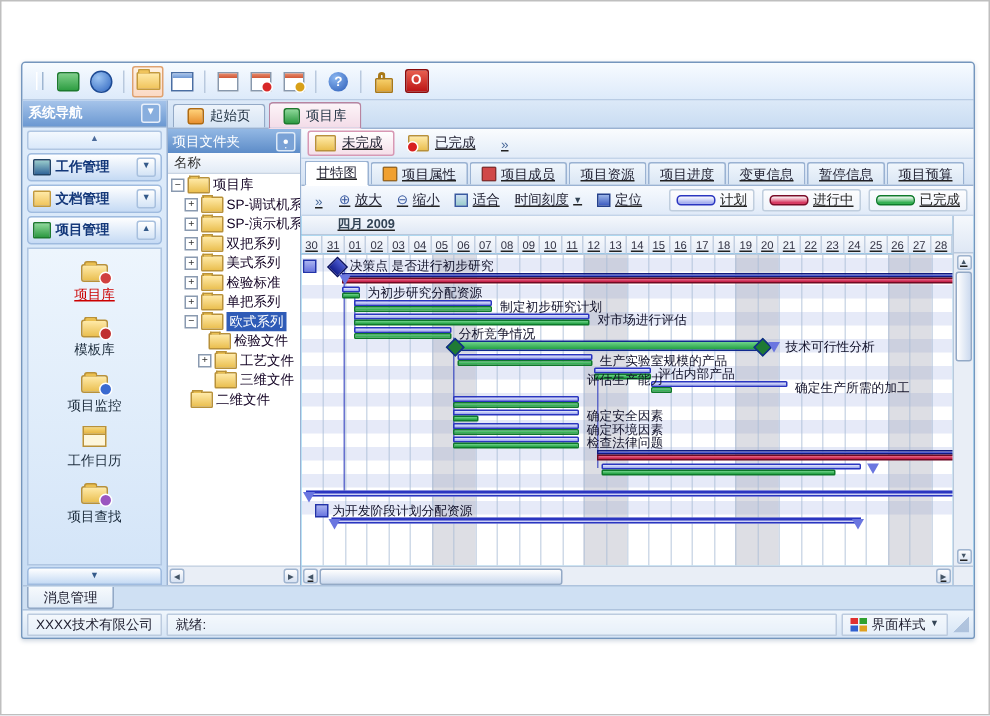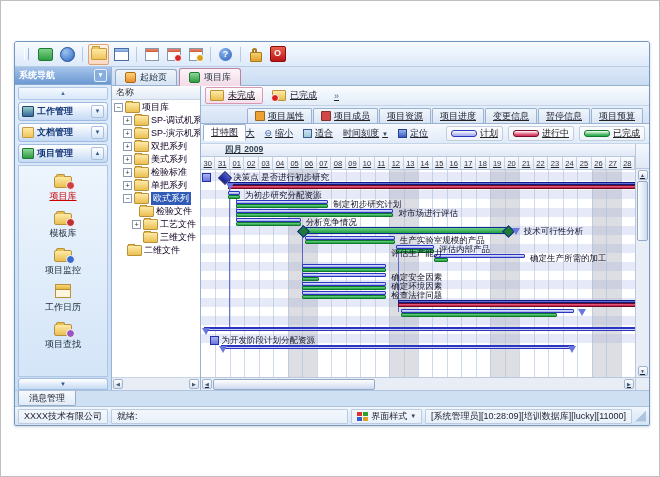--- a/index.html
+++ b/index.html
@@ -81,21 +81,21 @@
   
   .ganttpanel{flex:1;display:flex;flex-direction:column;min-width:0;background:#eef3fa;text-decoration:underline;}
   .filterrow{height:19px;flex:none;display:flex;align-items:center;gap:4px;padding:0 4px;background:linear-gradient(#fafcfe,#e2ecf8);border-bottom:1px solid #c3d4e9;}
   .fbtn{display:flex;align-items:center;gap:4px;padding:1px 7px 1px 4px;border-radius:2px;border:1px solid transparent;color:#223;}
   .fbtn.active{border-color:#d898b4;background:linear-gradient(#fff,#f6dfe9);} 
   .minifold{width:12px;height:9px;background:linear-gradient(#ffeaa8,#eabf50);border:1px solid #b8913a;border-radius:1px;position:relative;flex:none;}
   .minifold.red::after{content:"";position:absolute;left:-2px;bottom:-2px;width:6px;height:6px;border-radius:50%;background:#d82020;border:1px solid #fff;}
   .chev{color:#4a6a9a;font-size:9px;padding:0 5px;}
   .dtabs{height:17px;flex:none;display:flex;align-items:flex-end;background:linear-gradient(#e6eefa,#d2e1f3);border-bottom:1px solid #9ab2d2;padding-left:2px;}
   .dtab{height:14px;display:flex;align-items:center;gap:3px;padding:0 7px;margin-right:1px;border:1px solid #9ab2d2;border-bottom:none;border-radius:2px 2px 0 0;background:linear-gradient(#f0f6fc,#dae6f4);color:#223;}
-  .dtab.active{background:#fff;height:15px;position:relative;top:18px;border-bottom:1px solid #fff;}
+  .dtab.active{background:#fff;height:15px;position:relative;top:1px;border-bottom:1px solid #fff;}
   .tic{width:8px;height:8px;border-radius:1px;flex:none;}
   .gtoolbar{height:19px;flex:none;display:flex;align-items:center;gap:2px;padding:0 4px;background:linear-gradient(#f7fafe,#e0eaf8);border-bottom:1px solid #c3d4e9;}
   .gbtn{display:flex;align-items:center;gap:3px;padding:1px 4px;color:#223;border-radius:2px;}
   .gico{color:#3a5aa0;font-size:9px;line-height:9px;}
   .fitico{width:9px;height:9px;border:1px solid #3a5aa0;background:linear-gradient(#cfe0f4,#9cc);box-sizing:border-box;}
   .locico{width:9px;height:9px;background:linear-gradient(#9ab4e8,#3a5ac0);border:1px solid #24408c;box-sizing:border-box;}
   .drop{font-size:6px;color:#345;}
   .legend{margin-left:auto;display:flex;align-items:center;}
   .lchip{display:flex;align-items:center;gap:3px;margin-left:5px;border:1px solid #c0cede;background:linear-gradient(#fdfdfe,#eef3fa);padding:0 4px;height:13px;border-radius:2px;}
   .lbar{width:26px;height:7px;border-radius:3px;box-sizing:border-box;}
@@ -257,20 +257,26 @@
           <span>起始页</span>
         </div>
         <div class="dotab active">
           <span class="doicon lib"></span>
           <span>项目库</span>
         </div>
       </div>
       <div class="content-row">
 
         <div class="treepanel">
+          <div class="tree-title">
+            <span>项目文件夹</span>
+            <span class="tpin">
+                  <i></i>
+                </span>
+          </div>
           <div class="tree-colhdr">名称</div>
           <div class="tree-rows" id="treeRows">
                 <div class="trow" style="padding-left: 2px;">
                   <span class="texp">−</span>
                   <span class="tfold"></span>
                   <span class="tlabel">项目库</span>
                 </div>
                 <div class="trow" style="padding-left: 11px;">
                   <span class="texp">+</span>
                   <span class="tfold"></span>
@@ -623,18 +629,17 @@
     <span class="spanel">
       <span class="stylei">
         <i style="background:#e03030"></i>
             <i style="background:#30a030"></i>
             <i style="background:#3060d0"></i>
             <i style="background:#e0a020"></i>
       </span>
       <span>界面样式</span>
       <span class="drop" style="margin-left:3px">▼</span>
     </span>
-    <span class="spanel">[系统管理员][10:28:09][培训数据库][lucky][11000]</span>
     <span class="grip2"></span>
   </div>
 
 </div>
 </div>
 
 </body></html>

